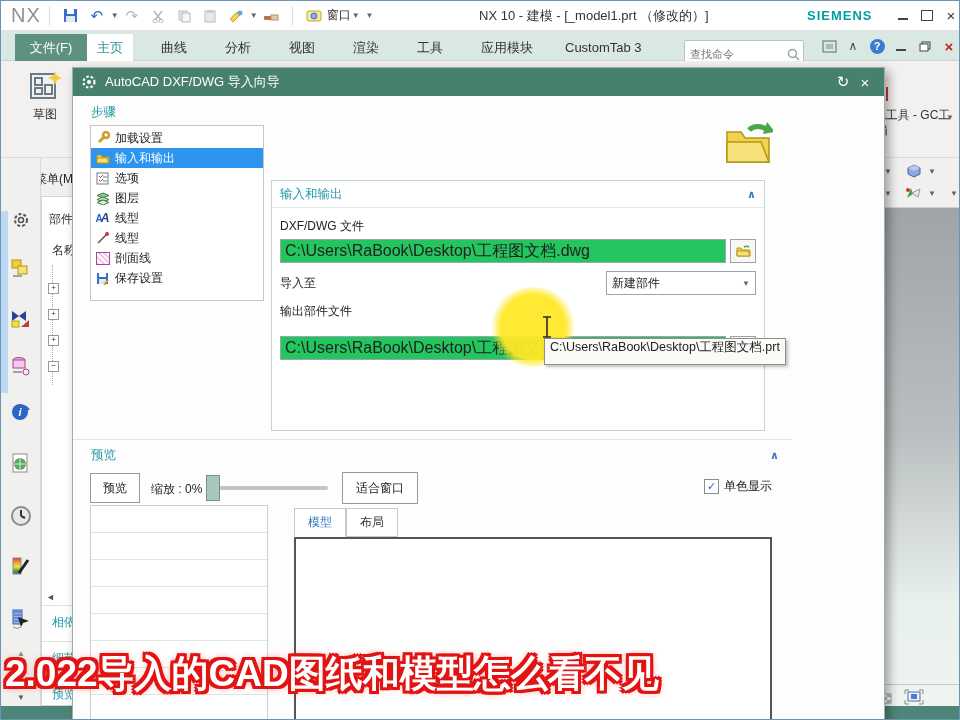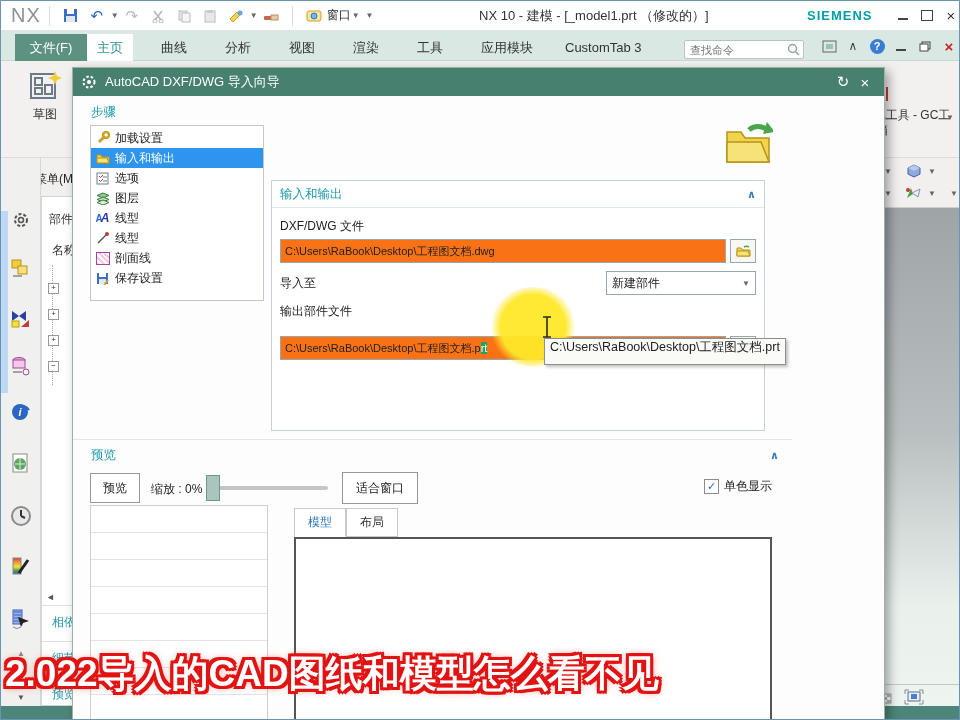--- a/index.html
+++ b/index.html
@@ -17,21 +17,21 @@
   .brand{font-weight:bold;font-size:13px;color:#00a0a6;letter-spacing:1px;}
   .winbtn{width:20px;height:16px;display:inline-flex;align-items:center;justify-content:center;color:#333;font-size:13px;margin-left:8px;}
   .box-ico{width:10px;height:9px;border:1.5px solid #444;}
   .min-ico{width:10px;height:2px;background:#444;margin-top:7px;}
   
   .tabrow{left:0;top:30px;width:958px;height:30px;background:#d9e8e2;border-bottom:1px solid #c7d8d1;}
   .file-btn{left:14px;top:33px;width:72px;height:27px;background:#5d9181;color:#fff;
     display:flex;align-items:center;justify-content:center;font-size:13px;}
   .rtab{height:27px;padding:0 10px;display:flex;align-items:center;font-size:13px;color:#333;}
   .rtab.active{background:#fff;color:#2f8f8f;}
-  .search-box{left:683px;top:39px;width:120px;height:19px;background:#fff;border:1px solid #b5c6c0;border-radius:2px;
+  .search-box{left:683px;top:39px;width:120px;height:28px;background:#fff;border:1px solid #b5c6c0;border-radius:2px;
     display:flex;align-items:center;padding:0 3px;}
   .search-box input{border:none;outline:none;flex:1;font-size:11px;color:#aaa;background:transparent;width:90px;}
   .tr-ico{width:18px;height:18px;display:inline-flex;align-items:center;justify-content:center;margin-left:6px;font-size:12px;color:#444;}
   .help-ico{width:15px;height:15px;border-radius:50%;background:#3a7bd5;color:#fff;font-size:11px;font-weight:bold;
     display:inline-flex;align-items:center;justify-content:center;}
   .red-x{color:#c22;font-weight:bold;font-size:15px;}
   
   .ribbon{left:0;top:60px;width:958px;height:97px;background:#f2f1ef;border-bottom:1px solid #dcdcda;}
   .toolbar2{left:0;top:157px;width:958px;height:50px;background:#f1f0ee;border-bottom:1px solid #cfcfcd;}
   .teal-link{color:#15803d;font-size:12px;margin-top:44px;}
@@ -60,21 +60,21 @@
   .steps-box{position:absolute;left:17px;top:57px;width:172px;height:172px;background:#fff;border:1px solid #c6c6c6;padding-top:2px;}
   .step{height:20px;display:flex;align-items:center;padding-left:4px;gap:5px;font-size:12px;color:#222;}
   .step.sel{background:#2e95ef;color:#fff;}
   .sicon{width:15px;height:14px;display:inline-flex;align-items:center;justify-content:center;flex:none;}
   .hatch-sq{width:12px;height:11px;border:1px solid #a447a4;
     background:repeating-linear-gradient(45deg,#f6c9e4 0 2px,#fff 2px 4px);}
   .desc{position:absolute;left:198px;top:66px;width:452px;font-size:12.5px;color:#333;line-height:17px;}
   .groupbox{position:absolute;left:198px;top:112px;width:492px;height:249px;border:1px solid #c3d3dc;background:#fff;}
   .g-head{display:flex;align-items:center;justify-content:space-between;padding:5px 8px 4px 8px;border-bottom:1px solid #dfe8ec;}
   .fld-label{font-size:12px;color:#222;}
-  .txt{height:22px;border:1px solid #9aa6ad;background:#f97316;font-size:11px;display:flex;align-items:center;padding:0 4px;white-space:nowrap;overflow:hidden;}
+  .txt{height:22px;border:1px solid #9aa6ad;background:#22c55e;font-size:16px;display:flex;align-items:center;padding:0 4px;white-space:nowrap;overflow:hidden;}
   .sel-green{background:#21a366;color:#fff;}
   .browse{width:24px;height:22px;border:1px solid #9aa6ad;background:#f7f7f4;display:flex;align-items:center;justify-content:center;}
   .combo{height:22px;border:1px solid #9aa6ad;background:#fff;display:flex;align-items:center;justify-content:space-between;padding:0 5px;font-size:12px;}
   .btn{border:1px solid #989898;background:#fff;display:flex;align-items:center;justify-content:center;font-size:12px;color:#222;}
   .ptab{height:27px;padding:0 13px;display:flex;align-items:center;background:#fff;border:1px solid #c8c8c8;font-size:12px;color:#333;}
   .ptab.active{color:#2e77c0;border-bottom:1px solid #fff;}
   .canvas{position:absolute;left:221px;top:469px;width:474px;height:300px;background:#fff;border:2px solid #555;}
   .lrows{position:absolute;left:17px;top:437px;width:176px;height:217px;background:#fff;border:1px solid #cfcfcf;}
   .lrow{height:26px;border-bottom:1px solid #e4e4e4;}
   .checkbox{width:13px;height:13px;border:1px solid #8c8c8c;background:#fff;color:#2b66c4;font-size:11px;line-height:12px;text-align:center;font-weight:bold;}

